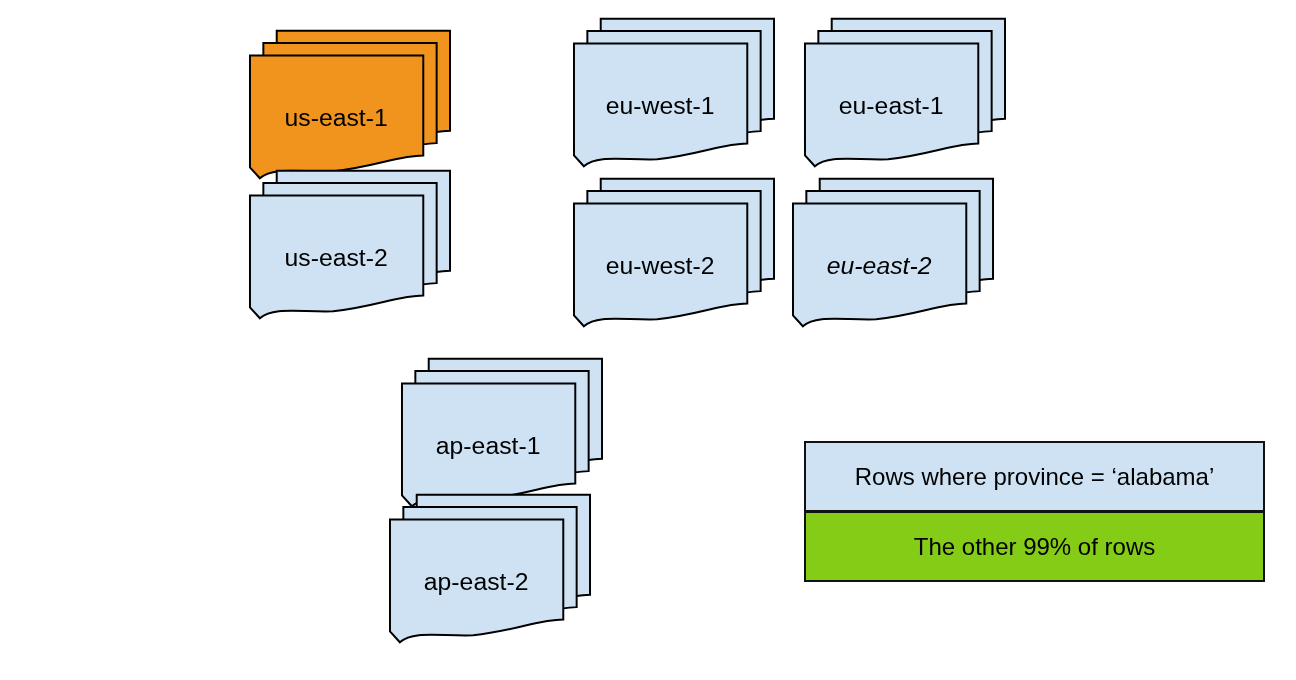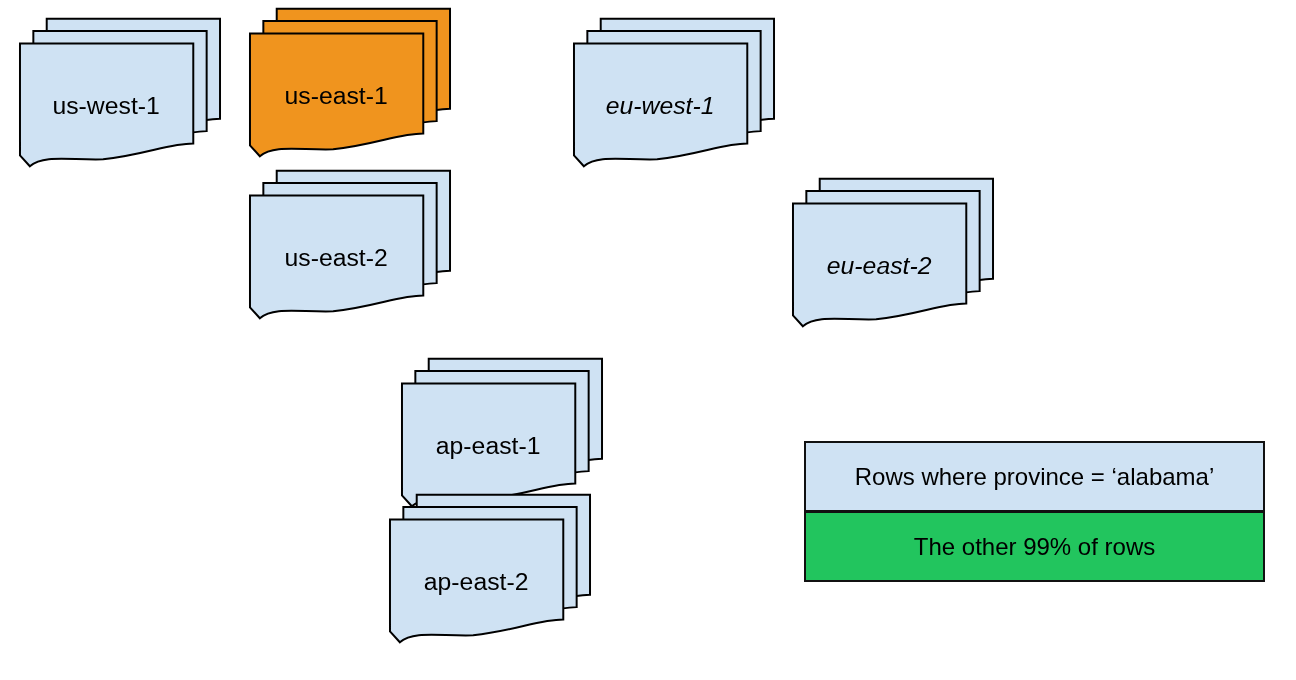--- a/index.html
+++ b/index.html
@@ -18,22 +18,22 @@
     stroke-linejoin:miter;
   }
   .stack text.doc-label{
     fill:#000000;
     font-family:"Liberation Sans", sans-serif;
     font-size:25px;
     text-anchor:middle;
   }
   
   .s-us-west-1{left:18px;top:16px;}
-  .s-us-east-1{left:248px;top:6px;}
-  .s-eu-west-1{left:572px;top:16px;font-style:italic;}
+  .s-us-east-1{left:248px;top:28px;}
+  .s-eu-west-1{left:572px;top:16px;}
   .s-eu-east-1{left:803px;top:16px;}
   .s-us-west-2{left:18px;top:176px;}
   .s-us-east-2{left:248px;top:168px;}
   .s-eu-west-2{left:572px;top:176px;}
   .s-eu-east-2{left:791px;top:176px;font-style:italic;}
   .s-ap-east-1{left:400px;top:356px;}
   .s-ap-east-2{left:388px;top:492px;}
 
   
   .legend{
@@ -56,30 +56,20 @@
 <body>
 
 <svg class="hidden-defs" aria-hidden="true">
   <defs>
     <path id="doc-shape" d="M 0 0 H 175 V 101 C 150 101 128 112 84 117 C 50 118 24 112 10 124 L 0 113 Z"></path>
   </defs>
 </svg>
 
 <div id="canvas">
 
-  <div class="stack s-us-west-1">
-    <svg viewBox="-2 -2 206 153" width="204" height="153">
-      <g fill="#cfe2f3">
-        <use class="doc" href="#doc-shape" transform="translate(27,0)"></use>
-        <use class="doc" href="#doc-shape" transform="translate(13.5,12.5)"></use>
-        <use class="doc" href="#doc-shape" transform="translate(0,25)"></use>
-      </g>
-      <text class="doc-label" x="87" y="96">us-west-1</text>
-    </svg>
-  </div>
 
   <div class="stack s-us-east-1">
     <svg viewBox="-2 -2 206 153" width="204" height="153">
       <g fill="#f0941e">
         <use class="doc" href="#doc-shape" transform="translate(27,0)"></use>
         <use class="doc" href="#doc-shape" transform="translate(13.5,12.5)"></use>
         <use class="doc" href="#doc-shape" transform="translate(0,25)"></use>
       </g>
       <text class="doc-label" x="87" y="96">us-east-1</text>
     </svg>
@@ -89,33 +79,53 @@
     <svg viewBox="-2 -2 206 153" width="204" height="153">
       <g fill="#cfe2f3">
         <use class="doc" href="#doc-shape" transform="translate(27,0)"></use>
         <use class="doc" href="#doc-shape" transform="translate(13.5,12.5)"></use>
         <use class="doc" href="#doc-shape" transform="translate(0,25)"></use>
       </g>
       <text class="doc-label" x="87" y="96">eu-west-1</text>
     </svg>
   </div>
 
+  <div class="stack s-eu-east-1">
+    <svg viewBox="-2 -2 206 153" width="204" height="153">
+      <g fill="#cfe2f3">
+        <use class="doc" href="#doc-shape" transform="translate(27,0)"></use>
+        <use class="doc" href="#doc-shape" transform="translate(13.5,12.5)"></use>
+        <use class="doc" href="#doc-shape" transform="translate(0,25)"></use>
+      </g>
+      <text class="doc-label" x="87" y="96">eu-east-1</text>
+    </svg>
+  </div>
 
 
   <div class="stack s-us-east-2">
     <svg viewBox="-2 -2 206 153" width="204" height="153">
       <g fill="#cfe2f3">
         <use class="doc" href="#doc-shape" transform="translate(27,0)"></use>
         <use class="doc" href="#doc-shape" transform="translate(13.5,12.5)"></use>
         <use class="doc" href="#doc-shape" transform="translate(0,25)"></use>
       </g>
       <text class="doc-label" x="87" y="96">us-east-2</text>
     </svg>
   </div>
 
+  <div class="stack s-eu-west-2">
+    <svg viewBox="-2 -2 206 153" width="204" height="153">
+      <g fill="#cfe2f3">
+        <use class="doc" href="#doc-shape" transform="translate(27,0)"></use>
+        <use class="doc" href="#doc-shape" transform="translate(13.5,12.5)"></use>
+        <use class="doc" href="#doc-shape" transform="translate(0,25)"></use>
+      </g>
+      <text class="doc-label" x="87" y="96">eu-west-2</text>
+    </svg>
+  </div>
 
   <div class="stack s-eu-east-2">
     <svg viewBox="-2 -2 206 153" width="204" height="153">
       <g fill="#cfe2f3">
         <use class="doc" href="#doc-shape" transform="translate(27,0)"></use>
         <use class="doc" href="#doc-shape" transform="translate(13.5,12.5)"></use>
         <use class="doc" href="#doc-shape" transform="translate(0,25)"></use>
       </g>
       <text class="doc-label" x="87" y="96">eu-east-2</text>
     </svg>
@@ -140,18 +150,18 @@
         <use class="doc" href="#doc-shape" transform="translate(0,25)"></use>
       </g>
       <text class="doc-label" x="87" y="96">ap-east-2</text>
     </svg>
   </div>
 
   <div class="legend">
     <div class="legend-row" style="background: rgb(207, 226, 243);">
       <span>Rows where province = ‘alabama’</span>
     </div>
-    <div class="legend-row" style="background: #22c55e;">
+    <div class="legend-row" style="background: #84cc16;">
       <span>The other 99% of rows</span>
     </div>
   </div>
 
 </div>
 
 </body></html>

